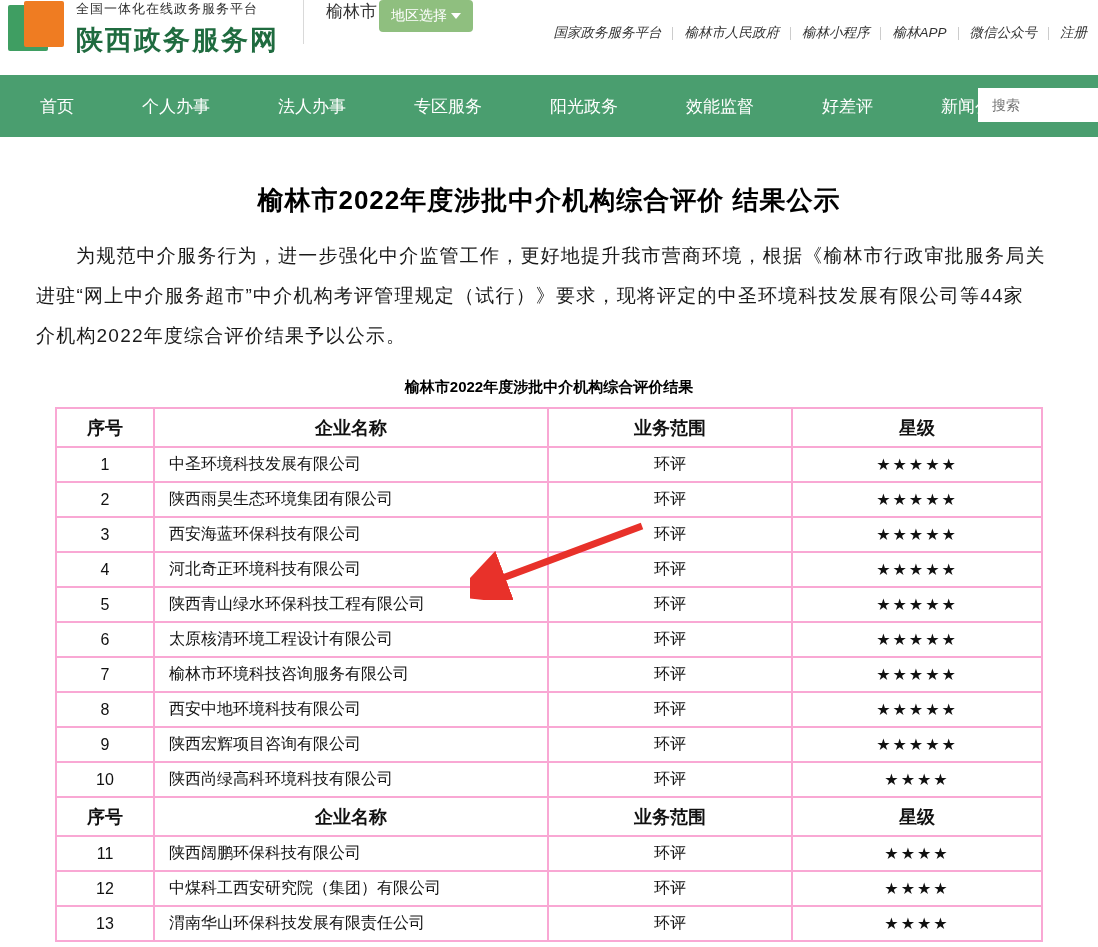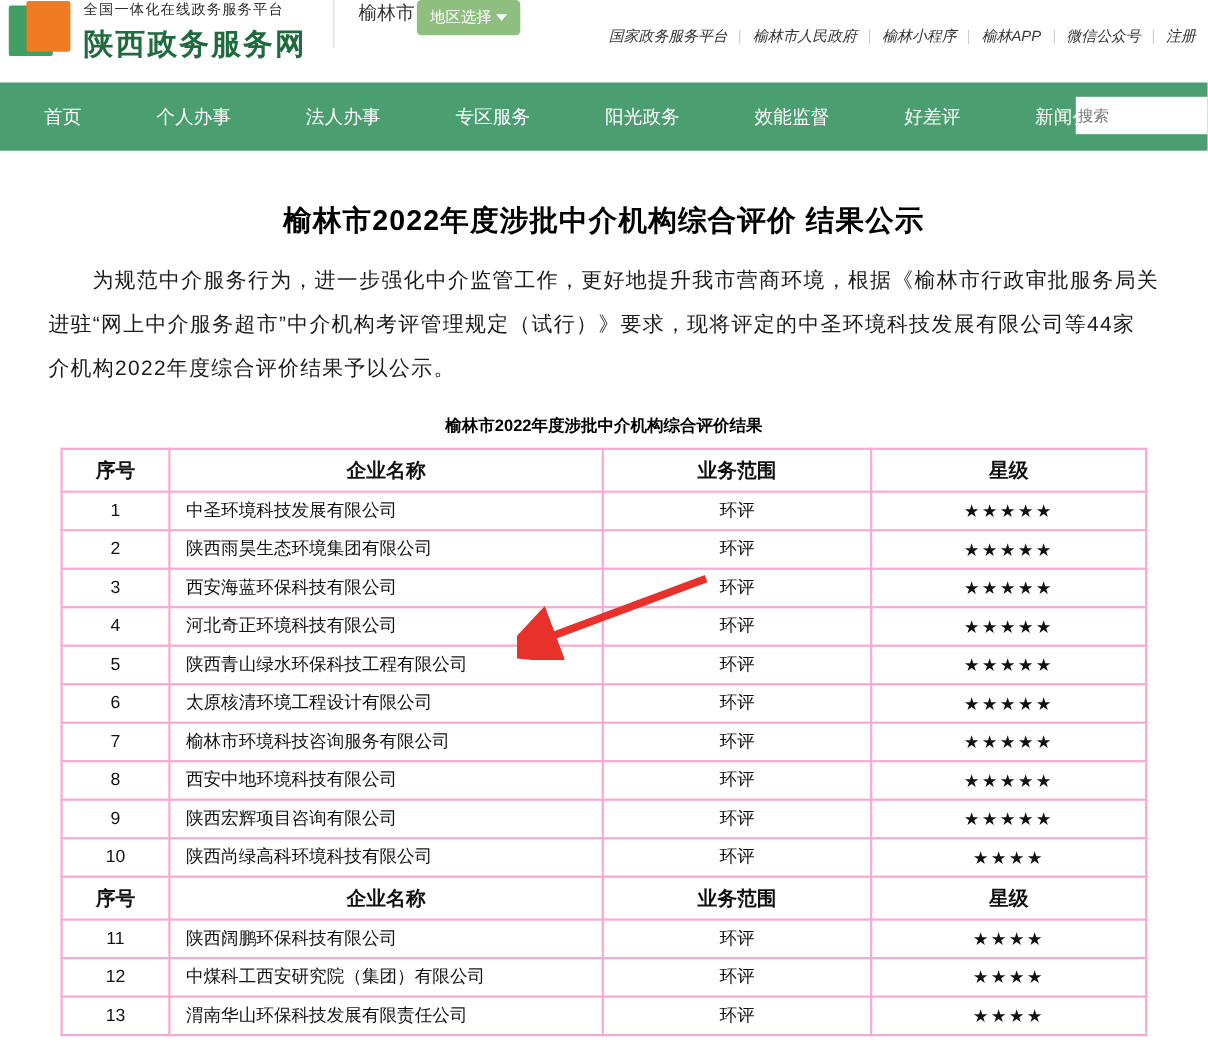--- a/index.html
+++ b/index.html
@@ -128,34 +128,36 @@
   }
   .nav-item.first { padding-left: 34px; }
   .search-box {
     position: absolute;
     right: 0;
     top: 13px;
     width: 120px;
     height: 34px;
     background: #ffffff;
     display: flex;
+    align-items: center;
+    padding-left: 12px;
     box-sizing: border-box;
   }
   .search-box input {
     border: none;
     outline: none;
     font-size: 14px;
     color: #999;
     width: 100%;
     font-family: "Liberation Sans", sans-serif;
   }
 
   
   .content {
-    padding: 0 36px;
+    padding: 0 28px;
   }
   .doc-title {
     text-align: center;
     font-size: 26px;
     color: #000000;
     font-weight: bold;
     margin-top: 46px;
     margin-bottom: 18px;
     letter-spacing: 1px;
   }

